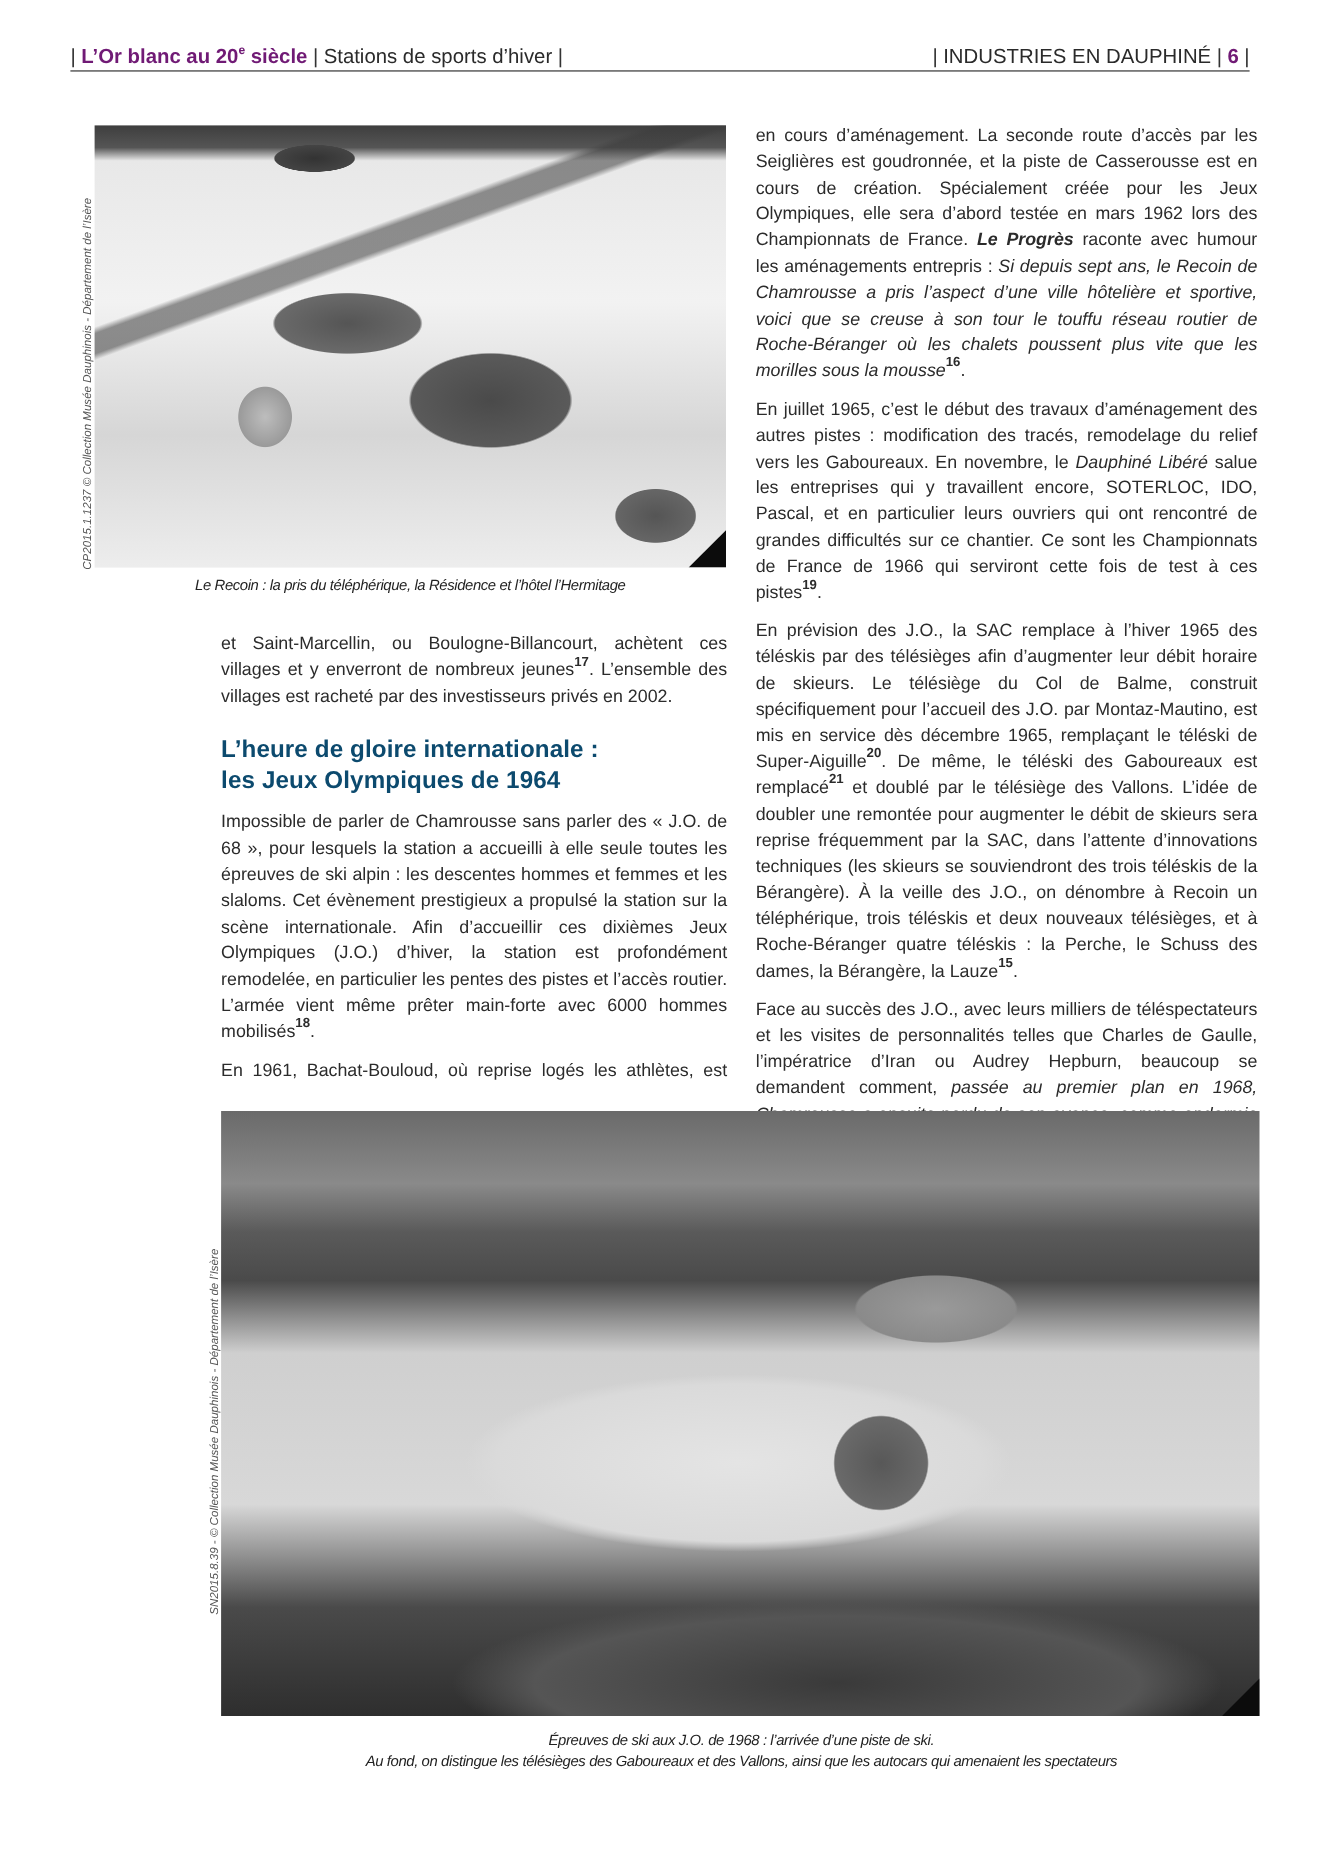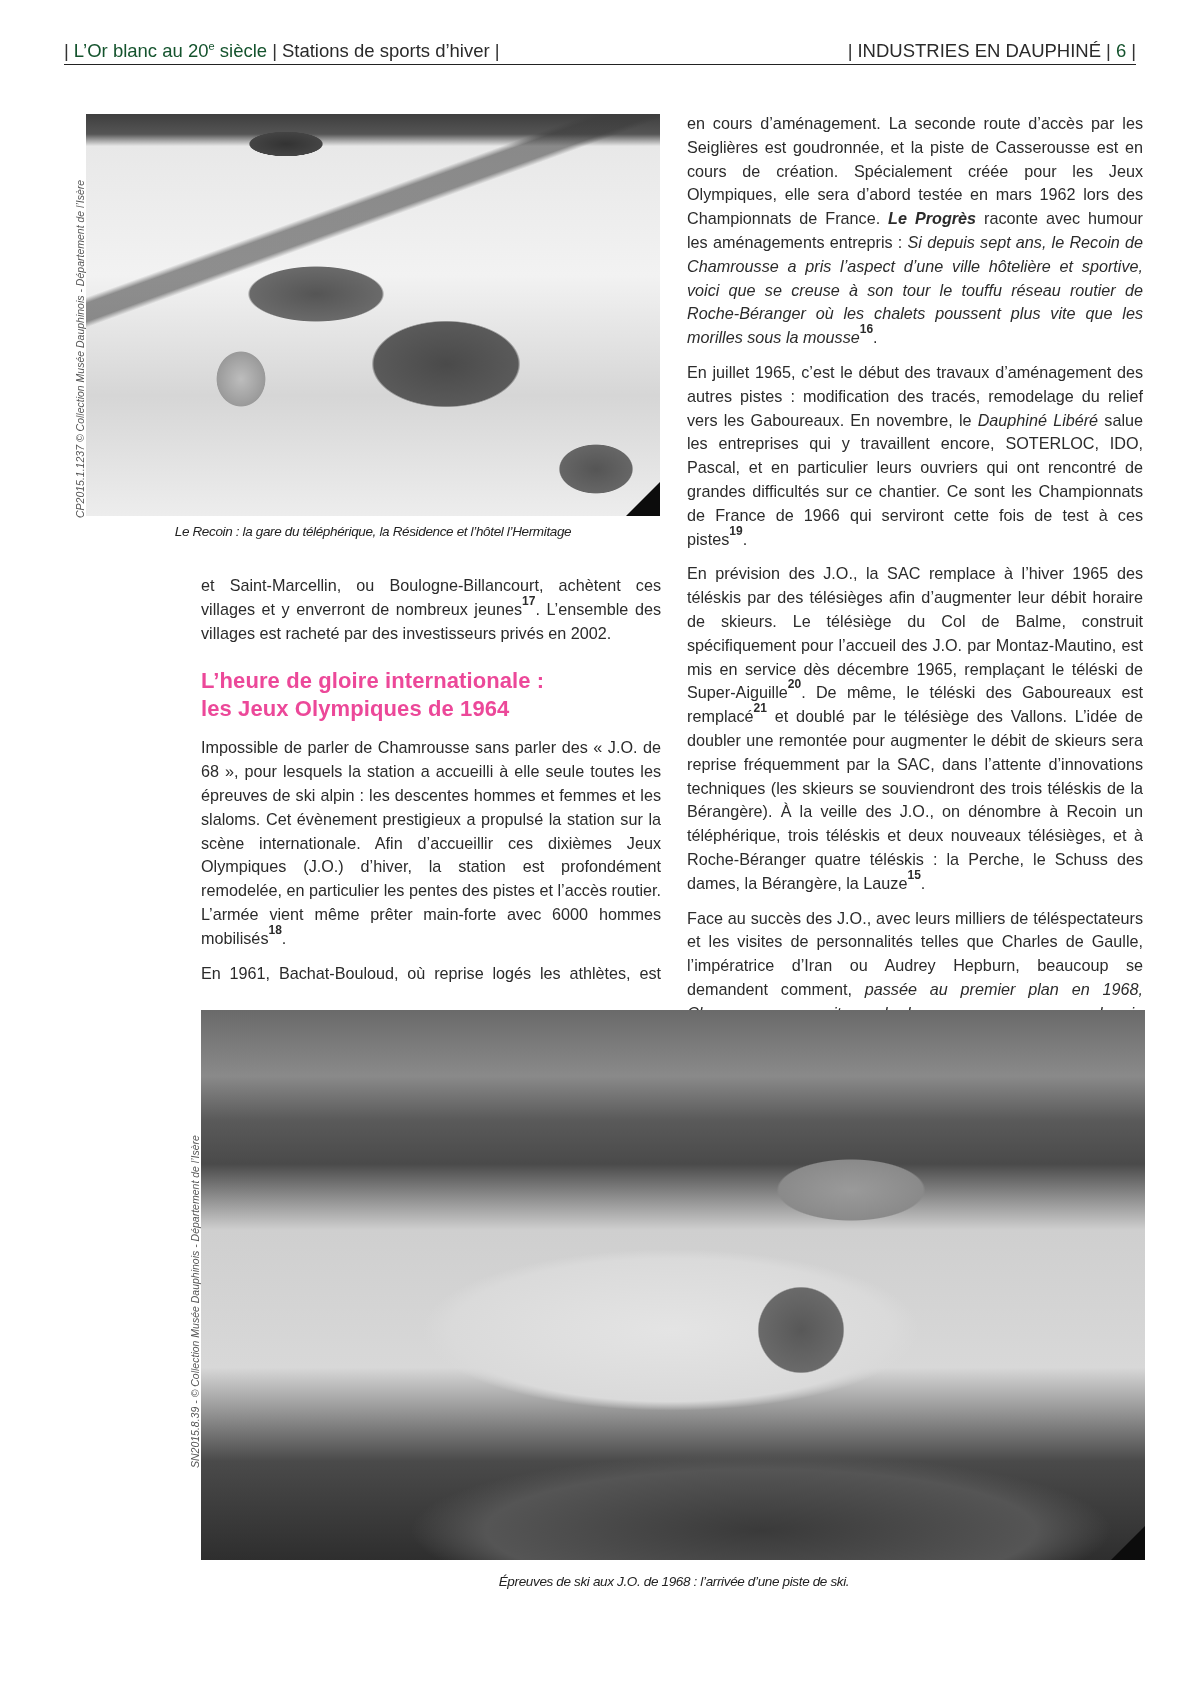--- a/index.html
+++ b/index.html
@@ -4,21 +4,21 @@
 <style>
   html, body { margin:0; padding:0; background:#fff; }
   body { width:1200px; height:1697px; position:relative; overflow:hidden;
          font-family:"Liberation Sans", "DejaVu Sans", sans-serif; color:#2a2a2a; }
 
   
   .header { position:absolute; left:64px; right:64px; top:38px; height:26px;
             border-bottom:1.5px solid #222; font-size:18.5px; line-height:22px; }
   .header .left { position:absolute; left:0; top:2px; white-space:nowrap; }
   .header .right { position:absolute; right:0; top:2px; white-space:nowrap; }
-  .header b { font-weight:normal; color:#14532d; }
+  .header b { font-weight:bold; color:#701a75; }
   .pipe { color:#333; font-weight:normal; margin:0 5px; }
   .pipe.edge-l { margin-left:0; }
   .pipe.edge-r { margin-right:0; }
   sup.e { font-size:11px; vertical-align:top; line-height:10px; position:relative; top:1px; }
 
   
   .photo { position:absolute; overflow:hidden; }
   .photo .corner { position:absolute; right:0; bottom:0; width:0; height:0;
                    border-left:34px solid transparent; border-bottom:34px solid #0b0b18; }
   .photo1 { left:86px; top:114px; width:574px; height:402px;
@@ -51,40 +51,40 @@
 
   
   .col { position:absolute; font-size:16.2px; line-height:23.8px; text-align:justify; color:#2b2b2b; }
   .col p { margin:0 0 11px 0; }
   .col-right { left:687px; top:112px; width:456px; }
   .col-left  { left:201px; top:574px; width:460px; }
   .ref { font-size:12px; font-weight:bold; vertical-align:top; position:relative; top:-2px; line-height:10px; }
   .it { font-style:italic; }
   .bi { font-style:italic; font-weight:bold; }
 
-  h2.section { margin:22px 0 13px 0; font-size:22px; line-height:28px; font-weight:bold; color:#ec4899;
+  h2.section { margin:22px 0 13px 0; font-size:22px; line-height:28px; font-weight:bold; color:#0c4a6e;
                text-align:left; letter-spacing:0.1px; }
 </style>
 </head>
 <body>
 
 <div class="header">
   <div class="left">
     <span class="pipe edge-l">|</span><b><span>L’Or blanc au 20</span><sup class="e">e</sup><span> siècle</span></b><span class="pipe">|</span><span>Stations de sports d’hiver</span><span class="pipe">|</span>
   </div>
   <div class="right">
     <span class="pipe">|</span><span>INDUSTRIES EN DAUPHINÉ</span><span class="pipe">|</span><b>6</b><span class="pipe edge-r">|</span>
   </div>
 </div>
 
 <div class="credit credit1">CP2015.1.1237  © Collection Musée Dauphinois - Département de l’Isère</div>
 <div class="photo photo1">
   <div class="corner"></div>
 </div>
-<div class="caption cap1">Le Recoin : la gare du téléphérique, la Résidence et l’hôtel l’Hermitage</div>
+<div class="caption cap1">Le Recoin : la pris du téléphérique, la Résidence et l’hôtel l’Hermitage</div>
 
 <div class="col col-right">
   <p>
     <span>en cours d’aménagement. La seconde route d’accès par les Seiglières est goudronnée, et la piste de Casserousse est en cours de création. Spécialement créée pour les Jeux Olympiques, elle sera d’abord testée en mars 1962 lors des Championnats de France. </span><span class="bi">Le Progrès</span><span> raconte avec humour les aménagements entrepris : </span><span class="it">Si depuis sept ans, le Recoin de Chamrousse a pris l’aspect d’une ville hôtelière et sportive, voici que se creuse à son tour le touffu réseau routier de Roche-Béranger où les chalets poussent plus vite que les morilles sous la mousse</span><sup class="ref">16</sup><span>.</span>
   </p>
   <p>
     <span>En juillet 1965, c’est le début des travaux d’aménagement des autres pistes : modification des tracés, remodelage du relief vers les Gaboureaux. En novembre, le </span><span class="it">Dauphiné Libéré</span><span> salue les entreprises qui y travaillent encore, SOTERLOC, IDO, Pascal, et en particulier leurs ouvriers qui ont rencontré de grandes difficultés sur ce chantier. Ce sont les Championnats de France de 1966 qui serviront cette fois de test à ces pistes</span><sup class="ref">19</sup><span>.</span>
   </p>
   <p>
     <span>En prévision des J.O., la SAC remplace à l’hiver 1965 des téléskis par des télésièges afin d’augmenter leur débit horaire de skieurs. Le télésiège du Col de Balme, construit spécifiquement pour l’accueil des J.O. par Montaz-Mautino, est mis en service dès décembre 1965, remplaçant le téléski de Super-Aiguille</span><sup class="ref">20</sup><span>. De même, le téléski des Gaboureaux est remplacé</span><sup class="ref">21</sup><span> et doublé par le télésiège des Vallons. L’idée de doubler une remontée pour augmenter le débit de skieurs sera reprise fréquemment par la SAC, dans l’attente d’innovations techniques (les skieurs se souviendront des trois téléskis de la Bérangère). À la veille des J.O., on dénombre à Recoin un téléphérique, trois téléskis et deux nouveaux télésièges, et à Roche-Béranger quatre téléskis : la Perche, le Schuss des dames, la Bérangère, la Lauze</span><sup class="ref">15</sup><span>.</span>
@@ -109,13 +109,14 @@
     <span>En 1961, Bachat-Bouloud, où reprise logés les athlètes, est</span>
   </p>
 </div>
 
 <div class="credit credit2">SN2015.8.39 - ©  Collection Musée Dauphinois - Département de l’Isère</div>
 <div class="photo photo2">
   <div class="corner"></div>
 </div>
 <div class="caption cap2">
   <div>Épreuves de ski aux J.O. de 1968 : l’arrivée d’une piste de ski.</div>
+  <div>Au fond, on distingue les télésièges des Gaboureaux et des Vallons, ainsi que les autocars qui amenaient les spectateurs</div>
 </div>
 
 </body></html>

